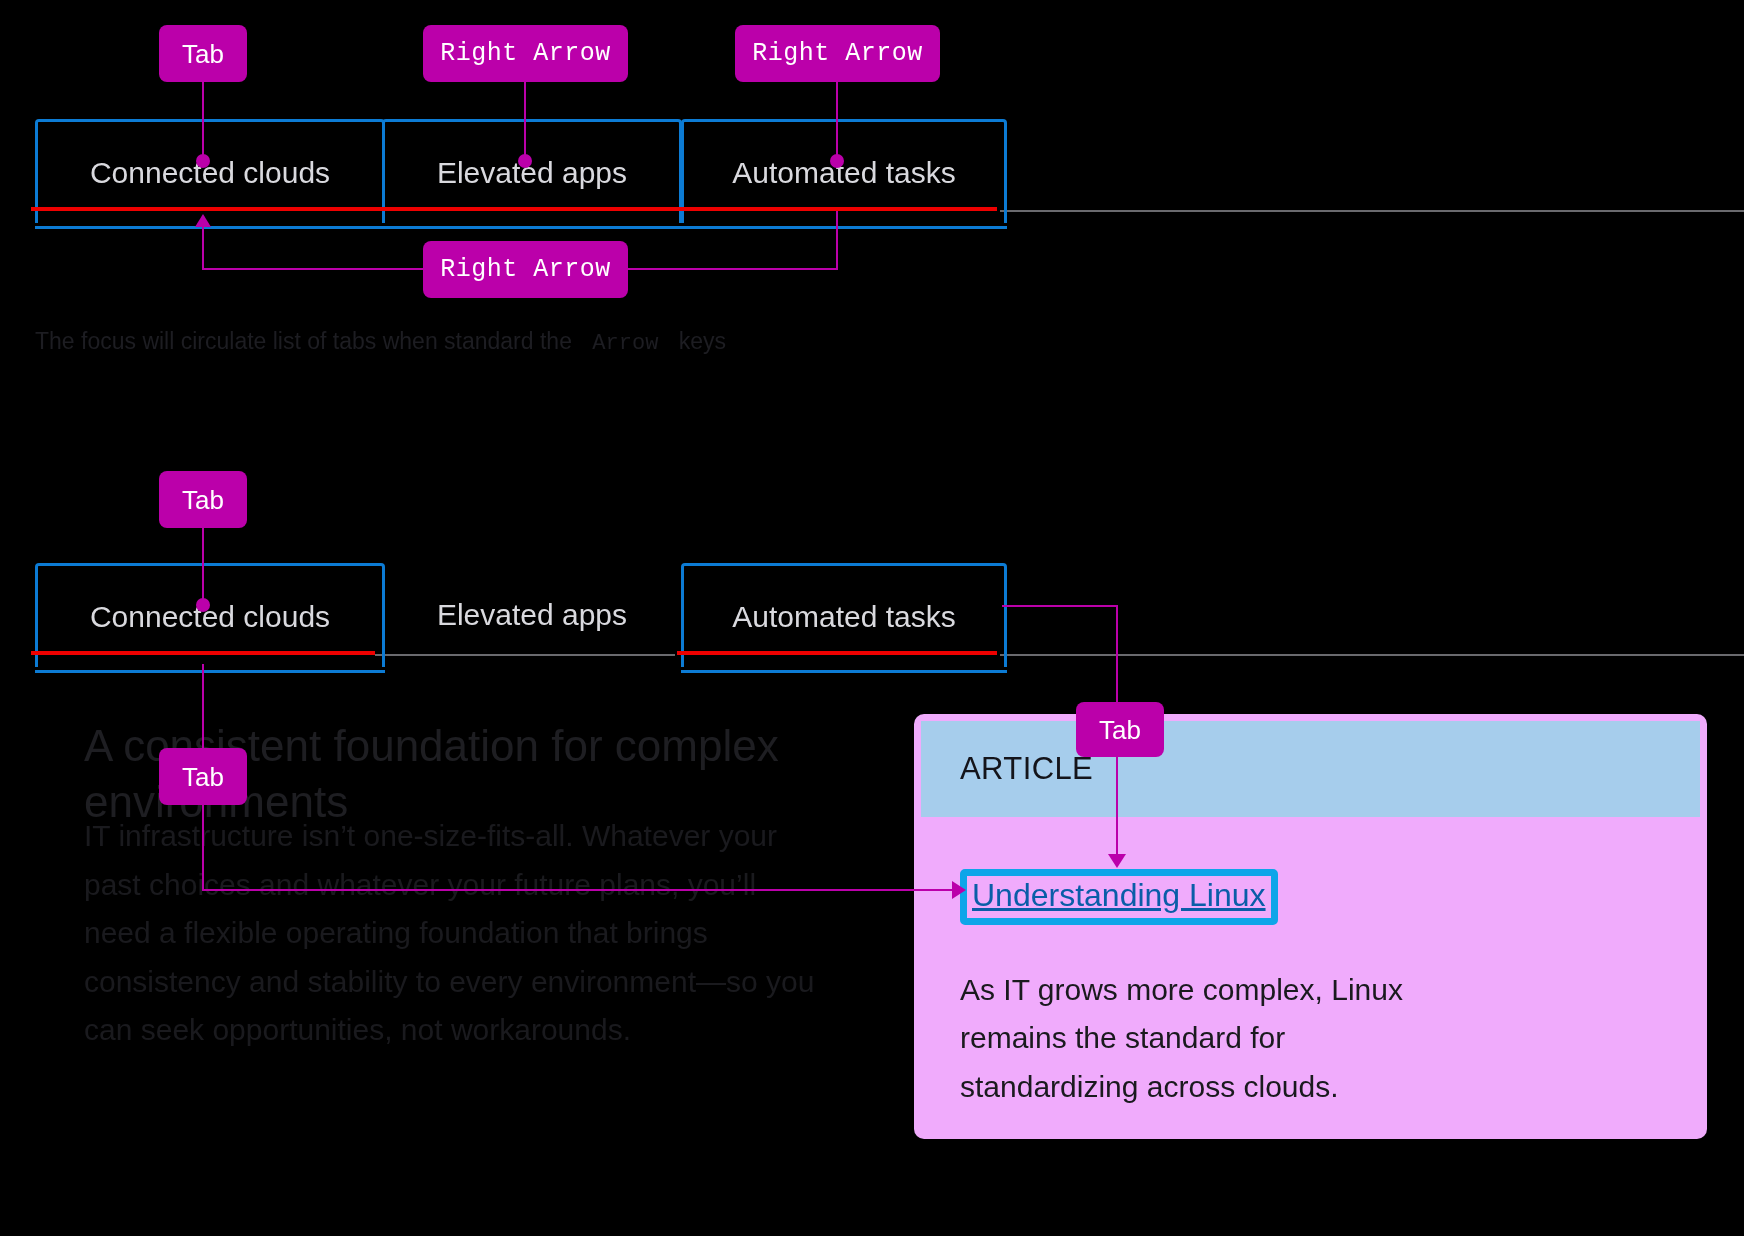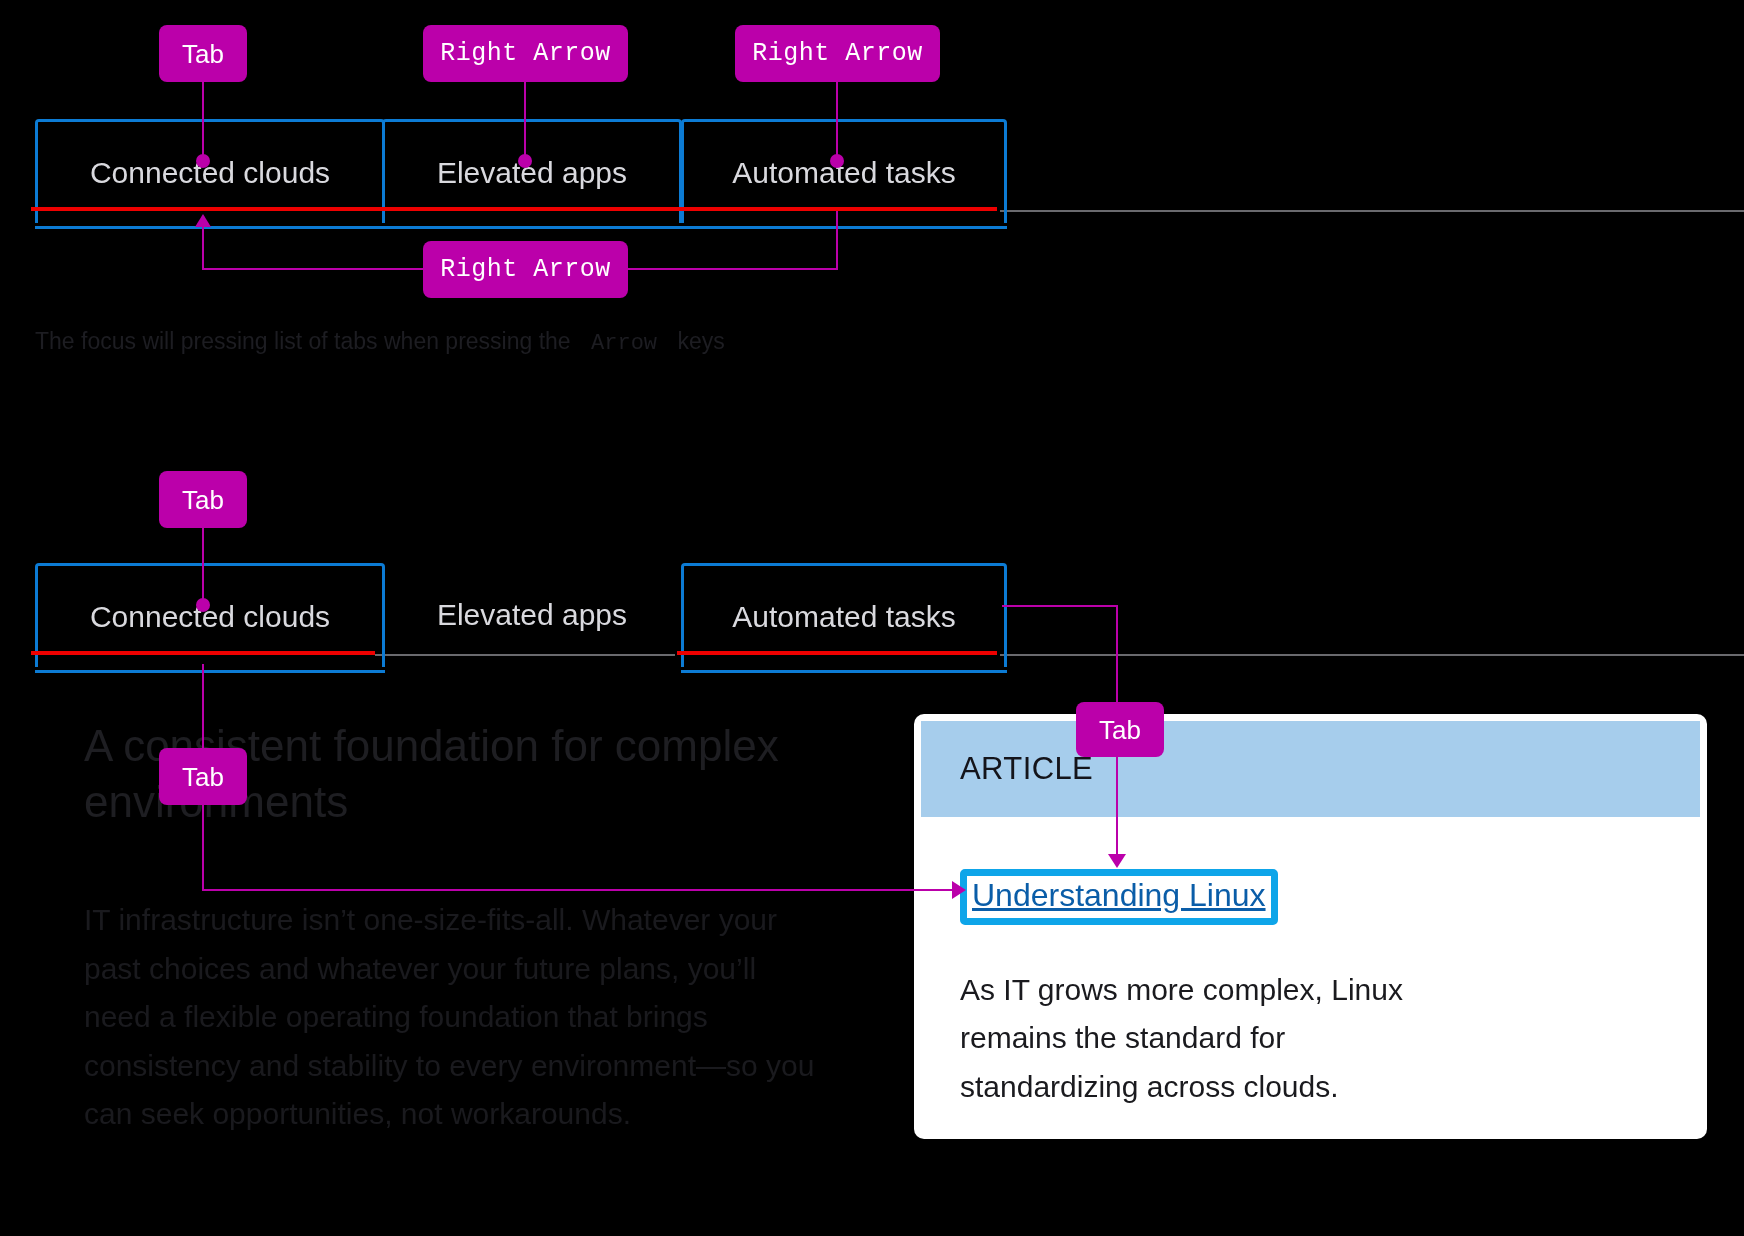--- a/index.html
+++ b/index.html
@@ -127,21 +127,21 @@
     position: absolute;
     font-size: 30px;
     line-height: 1.62;
     color: #1a1a1e;
     width: 740px;
   }
 
   
   .card {
     position: absolute;
-    background: #ffffff;
+    background: #f0abfc;
     border-radius: 10px;
     overflow: hidden;
     z-index: 20;
   }
   .card-header {
     background: #A6CDEC;
     height: 96px;
     display: flex;
     align-items: center;
     padding-left: 32px;
@@ -202,21 +202,21 @@
 
   <div class="tab-divider-grey" style="left:972px; top:182px; width:772px;"></div>
 
   <div class="conn-arrow-up" style="left:167px; top:186px;"></div>
   <div class="conn-v" style="left:174px; top:198px; height:44px;"></div>
   <div class="conn-h" style="left:174px; top:240px; width:636px;"></div>
   <div class="conn-v" style="left:808px; top:183px; height:58px;"></div>
   <div class="key-badge" style="left:395px; top:213px; width:205px; height:57px;">Right Arrow</div>
 
   <div class="caption" style="left:0px; top:300px;">
-    <span>The focus will pressing list of tabs when pressing the </span><code>Arrow</code><span> keys</span>
+    <span>The focus will circulate list of tabs when standard the </span><code>Arrow</code><span> keys</span>
   </div>
 
   <div class="key-badge sans" style="left:131px; top:443px; width:88px; height:57px;">Tab</div>
   <div class="conn-v" style="left:174px; top:500px; height:80px;"></div>
   <div class="conn-dot" style="left:168px; top:570px;"></div>
 
   <div class="tabstrip" style="top:528px; left:0; width:972px; height:104px;">
     <div class="tab focused bright" style="left:0px; width:350px;">
       <span>Connected clouds</span>
     </div>
@@ -228,21 +228,21 @@
     </div>
   </div>
 
   <div class="tab-underline-red" style="left:3px; top:623px; width:344px;"></div>
   <div class="tab-underline-red" style="left:649px; top:623px; width:320px;"></div>
 
   <div class="tab-divider-grey" style="left:347px; top:626px; width:300px;"></div>
   <div class="tab-divider-grey" style="left:972px; top:626px; width:772px;"></div>
 
   <div class="headline" style="left:56px; top:690px;">A consistent foundation for complex environments</div>
-  <div class="bodycopy" style="left:56px; top:868px;">IT infrastructure isn’t one-size-fits-all. Whatever your past choices and whatever your future plans, you’ll need a flexible operating foundation that brings consistency and stability to every environment—so you can seek opportunities, not workarounds.</div>
+  <div class="bodycopy" style="left:56px; top:784px;">IT infrastructure isn’t one-size-fits-all. Whatever your past choices and whatever your future plans, you’ll need a flexible operating foundation that brings consistency and stability to every environment—so you can seek opportunities, not workarounds.</div>
 
   <div class="key-badge sans" style="left:131px; top:720px; width:88px; height:57px;">Tab</div>
   <div class="conn-v" style="left:174px; top:636px; height:226px;"></div>
   <div class="conn-h" style="left:174px; top:861px; width:752px;"></div>
   <div class="conn-arrow-right" style="left:924px; top:853px;"></div>
 
   <div class="conn-v" style="left:1088px; top:578px; height:105px;"></div>
   <div class="conn-h" style="left:974px; top:577px; width:116px;"></div>
   <div class="key-badge sans" style="left:1048px; top:674px; width:88px; height:55px; z-index:45;">Tab</div>
   <div class="conn-v" style="left:1088px; top:729px; height:98px; z-index:45;"></div>

